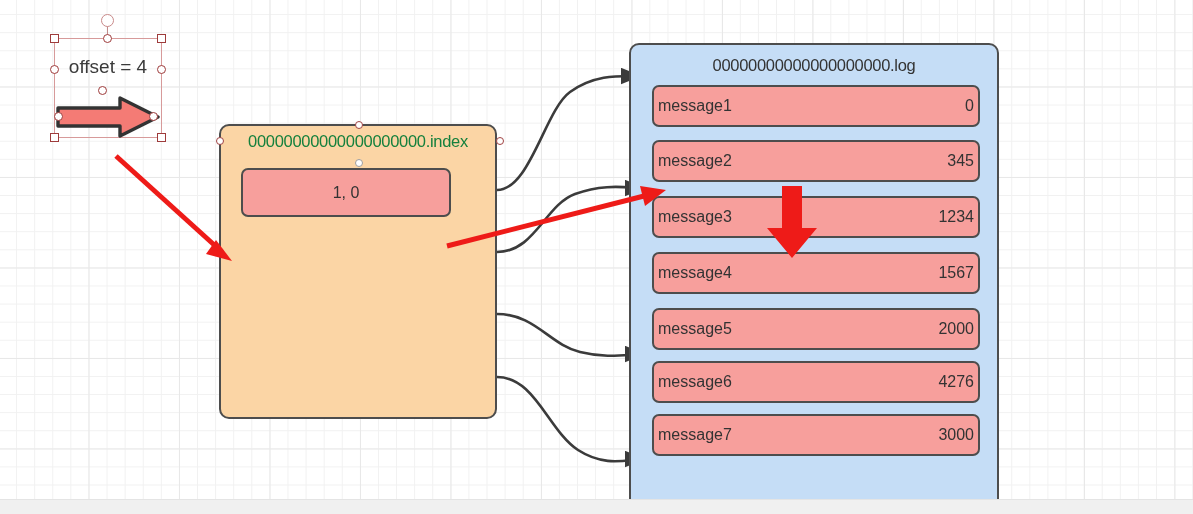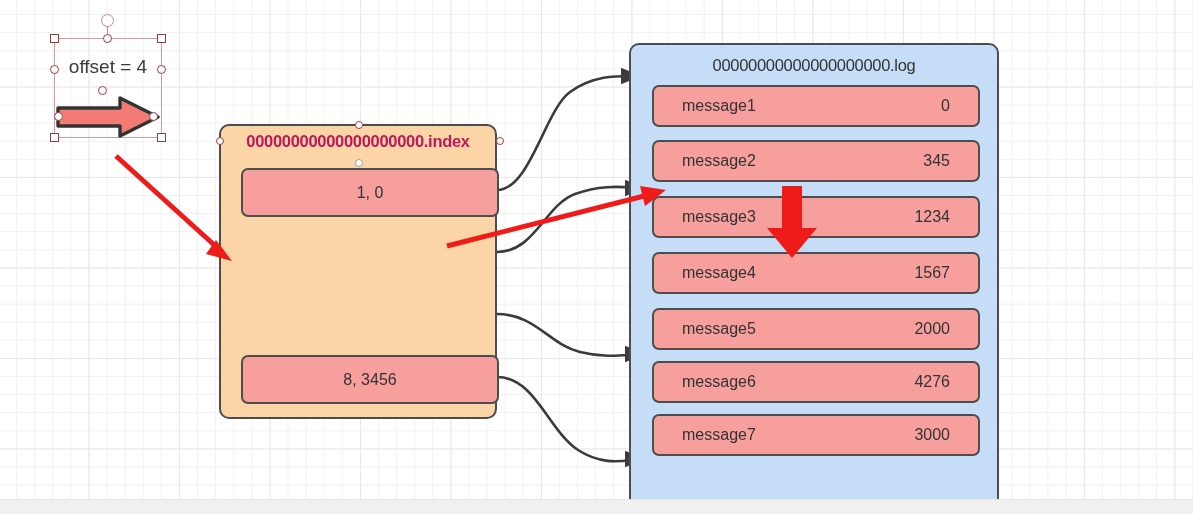--- a/index.html
+++ b/index.html
@@ -65,29 +65,28 @@
     border-radius: 10px;
     box-sizing: border-box;
   }
   #index-title {
     position: absolute;
     left: 0;
     top: 6px;
     width: 100%;
     text-align: center;
     font-size: 16.5px;
-    color: #be185d;
+    color: #15803d;
     letter-spacing: -0.3px;
     white-space: nowrap;
-    font-weight: bold;
   }
   .index-entry {
     position: absolute;
     left: 20px;
-    width: 258px;
+    width: 210px;
     height: 49px;
     background: #f79f9c;
     border: 2.5px solid #4d4d4d;
     border-radius: 7px;
     box-sizing: border-box;
     display: flex;
     align-items: center;
     justify-content: center;
     font-size: 16px;
     color: #333333;
@@ -122,21 +121,21 @@
     left: 21px;
     width: 328px;
     height: 42px;
     background: #f79f9c;
     border: 2.5px solid #4d4d4d;
     border-radius: 7px;
     box-sizing: border-box;
     display: flex;
     align-items: center;
     justify-content: space-between;
-    padding: 0 28px;
+    padding: 0 4px;
     font-size: 16px;
     color: #333333;
   }
   .log-row .lbl { text-align: left; }
   .log-row .ofs { text-align: right; }
 
   
   #selection-group {
     position: absolute;
     left: 48px;
@@ -216,21 +215,20 @@
 
     <path d="M497,314 C535,314 550,345 580,352 C608,359 628,354 644,354" fill="none" stroke="#3b3b3b" stroke-width="2.6" marker-end="url(#arrowDark)"></path>
 
     <path d="M497,377 C535,377 548,430 578,450 C606,468 628,459 644,459" fill="none" stroke="#3b3b3b" stroke-width="2.6" marker-end="url(#arrowDark)"></path>
   </svg>
 
   <div id="index-box">
     <div id="index-title">00000000000000000000.index</div>
 
     <div class="index-entry" style="top:42px">1, 0</div>
-    <div class="index-entry" style="top:229px">8, 3456</div>
 
     <div class="handle-circ" style="left:-5px; top:11px; width:8px; height:8px; border-color:#a04242"></div>
     <div class="handle-circ" style="left:275px; top:11px; width:8px; height:8px; border-color:#a04242"></div>
     <div class="handle-circ" style="left:134px; top:-5px; width:8px; height:8px; border-color:#a04242"></div>
     <div class="handle-circ" style="left:134px; top:33px; width:8px; height:8px; border-color:#9e9e9e"></div>
   </div>
 
   <div id="log-box">
     <div id="log-title">00000000000000000000.log</div>
 

